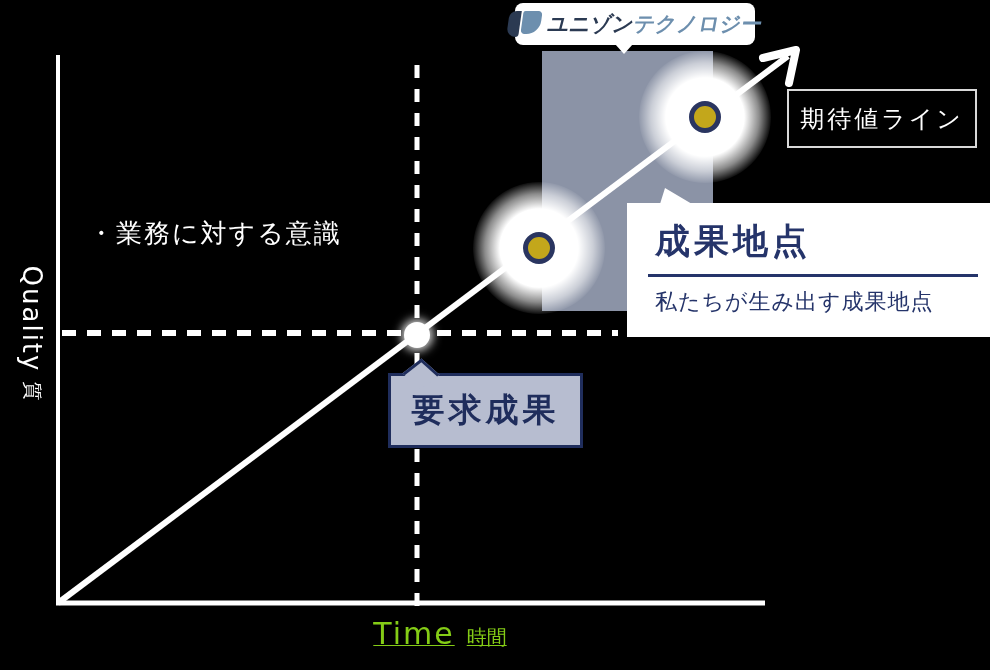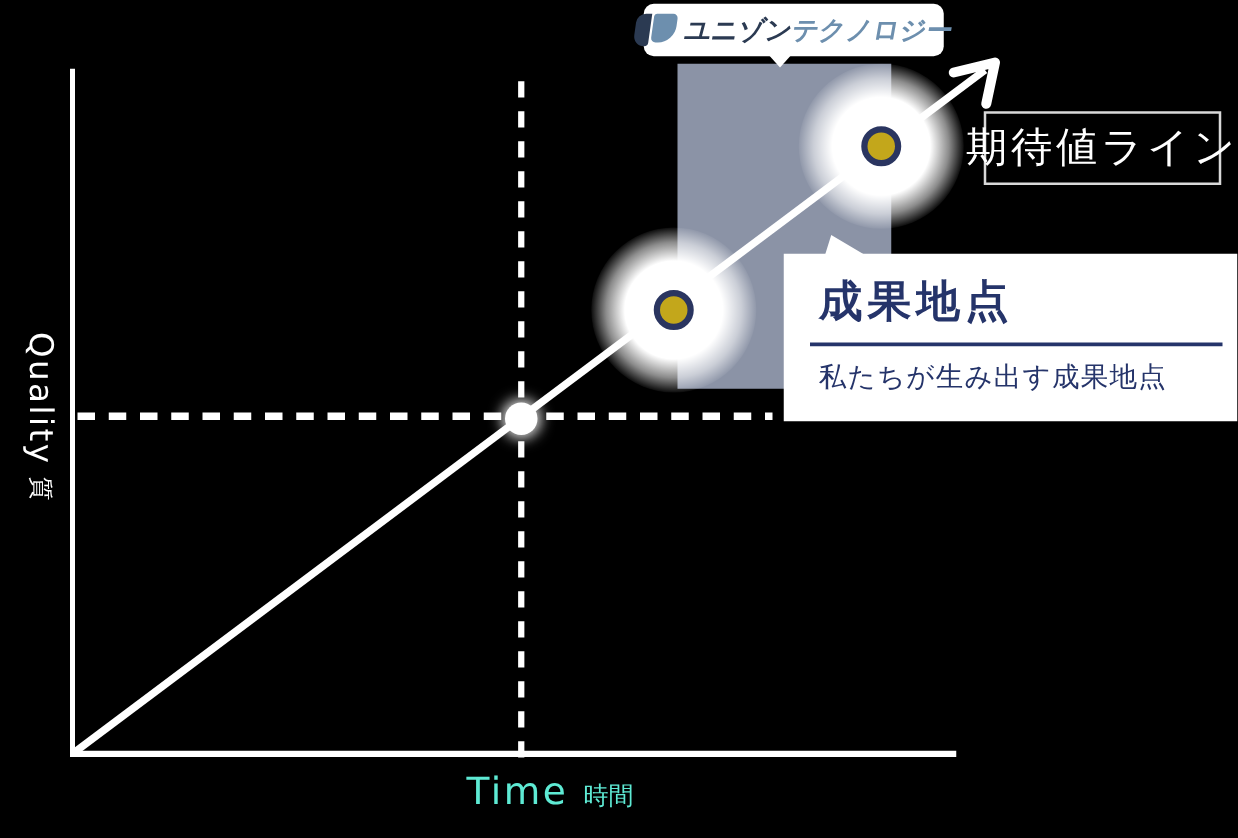--- a/index.html
+++ b/index.html
@@ -37,21 +37,21 @@
     border-left:9px solid transparent;border-right:9px solid transparent;border-top:10px solid #ffffff;}
   .logo-icon{display:flex;align-items:flex-start;gap:2px;}
   .logo-icon .p1{width:12px;height:26px;background:#2b3a52;border-radius:7px 0 3px 9px;transform:skewX(-8deg);}
   .logo-icon .p2{width:19px;height:23px;background:#6d8fae;border-radius:2px 4px 13px 4px;transform:skewX(-8deg);}
   .logo-text{font-size:21px;font-weight:800;transform:skewX(-10deg);white-space:nowrap;letter-spacing:0px;}
   .logo-text .b1{color:#2b3a52;}
   .logo-text .b2{color:#6d8fae;}
 
   
   .expect-box{left:787px;top:89px;width:190px;height:59px;border:2px solid #d9d9d9;box-sizing:border-box;
-    z-index:6;display:flex;align-items:center;justify-content:center;color:#ffffff;font-size:33px;
+    z-index:6;display:flex;align-items:center;justify-content:center;color:#ffffff;font-size:24px;
     letter-spacing:3px;white-space:nowrap;}
 
   
   .result-card{left:627px;top:203px;width:424px;height:134px;background:#ffffff;z-index:6;}
   .result-card:before{content:"";position:absolute;top:-15px;left:33px;width:0;height:0;
     border-bottom:16px solid #ffffff;border-left:5px solid transparent;border-right:27px solid transparent;}
   .result-title{margin:15px 0 0 28px;font-size:35px;font-weight:800;color:#25346a;letter-spacing:4px;}
   .result-divider{margin:9px 0 0 21px;width:330px;height:3px;background:#25346a;}
   .result-sub{margin:10px 16px 0 28px;font-size:22px;color:#25346a;letter-spacing:1px;white-space:nowrap;}
 
@@ -61,39 +61,40 @@
     font-size:33px;font-weight:bold;color:#1f2d5c;letter-spacing:4px;white-space:nowrap;}
   .required-box:before{content:"";position:absolute;top:-14px;left:18px;width:21px;height:21px;
     background:#b7bdd0;border-left:3px solid #1f2d5c;border-top:3px solid #1f2d5c;
     transform:rotate(52deg) skewY(-10deg);}
 
   
   .y-label{left:-68px;top:315px;width:200px;height:36px;transform:rotate(90deg);z-index:2;
     display:flex;align-items:center;justify-content:center;gap:9px;color:#ffffff;white-space:nowrap;}
   .y-label .en{font-size:26px;letter-spacing:2px;}
   .y-label .ja{font-size:19px;}
-  .x-label{left:330px;top:616px;width:220px;text-align:center;z-index:2;color:#5eead4;white-space:nowrap;}
+  .x-label{left:330px;top:616px;width:220px;text-align:center;z-index:2;color:#84cc16;white-space:nowrap;text-decoration:underline;}
   .x-label .en{font-size:30px;letter-spacing:2px;}
   .x-label .ja{font-size:20px;margin-left:12px;}
 </style>
 </head>
 <body>
 
 <div id="stage">
 
   <svg width="990" height="670" style="z-index:1">
     <line x1="58" y1="55" x2="58" y2="605" stroke="#ffffff" stroke-width="4"></line>
     <line x1="56" y1="603" x2="765" y2="603" stroke="#ffffff" stroke-width="5"></line>
     <line x1="417" y1="65" x2="417" y2="612" stroke="#ffffff" stroke-width="5" stroke-dasharray="13 11"></line>
     <line x1="62" y1="333" x2="618" y2="333" stroke="#ffffff" stroke-width="6" stroke-dasharray="14 11"></line>
   </svg>
 
   <div class="abs band"></div>
 
   <div class="abs notes">
+    <div>・業務に対する意識</div>
   </div>
 
   <svg width="990" height="670" style="z-index:3">
     <line x1="58" y1="603" x2="788" y2="56" stroke="#ffffff" stroke-width="6"></line>
     <polyline points="763,58 796,50 789,83" fill="none" stroke="#ffffff" stroke-width="8" stroke-linecap="round" stroke-linejoin="round"></polyline>
   </svg>
 
   <div class="abs glow glow-upper"></div>
   <div class="abs glow glow-lower"></div>
 
@@ -114,20 +115,23 @@
   <div class="abs expect-box">
     <span>期待値ライン</span>
   </div>
 
   <div class="abs result-card">
     <div class="result-title">成果地点</div>
     <div class="result-divider"></div>
     <div class="result-sub">私たちが生み出す成果地点</div>
   </div>
 
+  <div class="abs required-box">
+    <span>要求成果</span>
+  </div>
 
   <div class="abs y-label">
     <span class="en">Quality</span>
     <span class="ja">質</span>
   </div>
   <div class="abs x-label">
     <span class="en">Time</span><span class="ja">時間</span>
   </div>
 
 </div>

